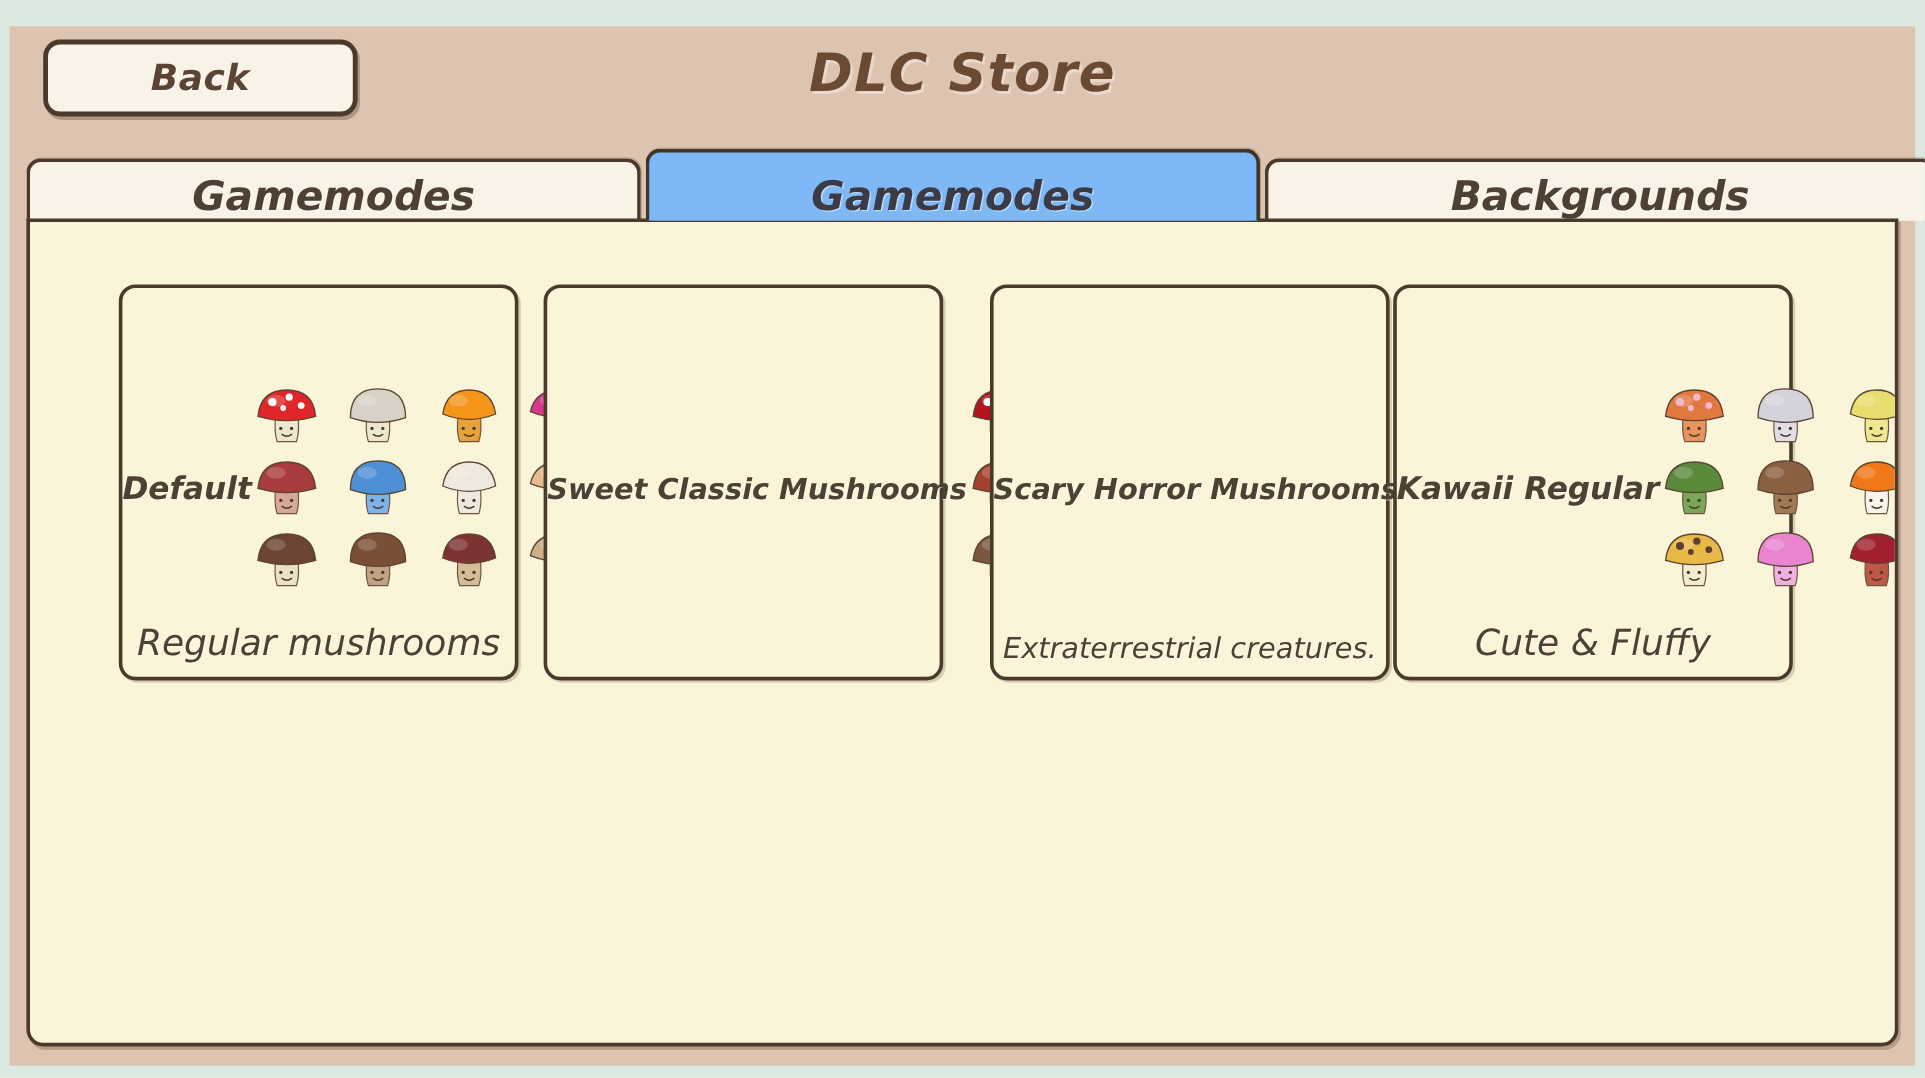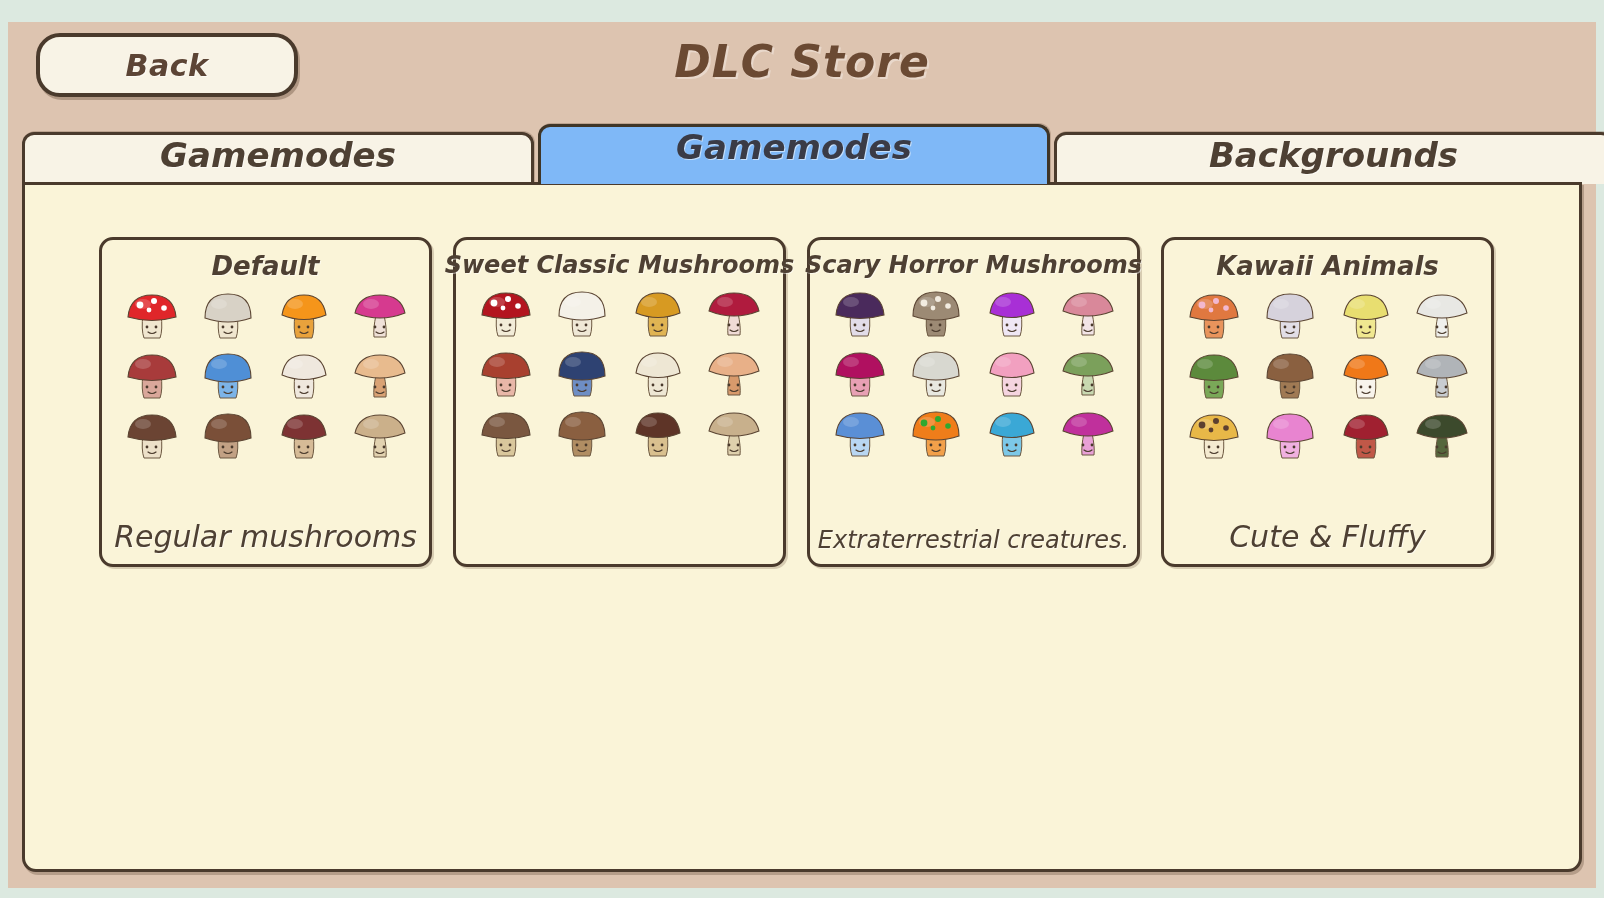--- a/index.html
+++ b/index.html
@@ -18,21 +18,21 @@
   #stage {
     position:absolute; left:8px; top:22px; width:1588px; height:866px;
     background:#ddc4b0;
   }
 
   
   #back-btn {
     position:absolute; left:28px; top:11px; width:262px; height:64px;
     background:#f8f3e6;
     border:4px solid #4a3a2c;
-    border-radius:24px;
+    border-radius:14px;
     box-shadow: 2px 3px 0 rgba(90,65,45,.35);
     display:flex; align-items:center; justify-content:center;
     cursor:pointer;
   }
   #back-btn span {
     font-family:"DejaVu Sans", sans-serif;
     font-style:italic; font-weight:700;
     font-size:30px; color:#5c4435;
     letter-spacing:.5px;
     text-shadow:1px 1px 0 rgba(255,255,255,.6);
@@ -53,21 +53,21 @@
   #tabs {
     position:absolute; left:14px; top:100px; width:1560px; height:62px;
   }
   .tab {
     position:absolute; bottom:0;
     height:52px;
     background:#f8f3e6;
     border:3px solid #4a3a2c;
     border-bottom:none;
     border-radius:12px 12px 0 0;
-    display:flex; align-items:flex-start; justify-content:center;
+    display:flex; align-items:flex-end; justify-content:center;
     cursor:pointer;
     box-shadow: 1px -1px 0 rgba(90,65,45,.25);
   }
   .tab .tab-label {
     font-family:"DejaVu Sans", sans-serif;
     font-style:italic; font-weight:700;
     font-size:34px; color:#4e4033;
     text-shadow:1px 1px 0 rgba(255,255,255,.55);
     white-space:nowrap;
   }
@@ -97,25 +97,25 @@
     position:absolute; left:0; top:0; width:1560px; height:690px;
   }
   .pack-card {
     position:absolute; top:52px;
     width:333px; height:330px;
     background:#faf4d8;
     border:3px solid #4a3a2c;
     border-radius:14px;
     box-shadow: 2px 2px 0 rgba(90,65,45,.22);
     cursor:pointer;
-    display:flex; flex-direction:column; align-items:center;
+    display:flex; flex-direction:row; align-items:center;
   }
   #card-0 { left:74px; }
   #card-1 { left:428px; }
-  #card-2 { left:782px; }
+  #card-2 { left:800px; }
   #card-3 { left:1136px; }
 
   .pack-title {
     margin-top:13px;
     font-family:"DejaVu Sans", sans-serif;
     font-style:italic; font-weight:700;
     font-size:26px; color:#4e4033;
     text-align:center; line-height:1.05;
     white-space:nowrap;
     text-shadow:1px 1px 0 rgba(255,255,255,.5);
@@ -561,21 +561,21 @@
                   <circle cx="23" cy="36" r="1.4" fill="#4a3a2c"></circle>
                   <circle cx="32" cy="36" r="1.4" fill="#4a3a2c"></circle>
                   <path d="M24 41 q4 3 8 0" fill="none" stroke="#4a3a2c" stroke-width="1.2" stroke-linecap="round"></path>
                 </svg>
               </div>
             </div>
           <div class="pack-desc small">Extraterrestrial creatures.</div>
         </div>
 
         <div class="pack-card" id="card-3">
-          <div class="pack-title">Kawaii Animals</div>
+          <div class="pack-title">Kawaii Regular</div>
           <div class="sprite-grid">
               <div class="sprite">
                 <svg viewBox="0 0 56 52">
                   <path d="M19 23 q-2 16 1 24 h16 q3 -8 1 -24 z" fill="#e8945c" stroke="#6b5740" stroke-width="1"></path>
                   <path d="M4 26 q2 -22 24 -22 q22 0 24 22 q-24 7 -48 0 z" fill="#e07840" stroke="#5a4432" stroke-width="1.1"></path>
                   <ellipse cx="19" cy="13" rx="8" ry="5" fill="#ffffff" opacity="0.18"></ellipse>
                   <circle cx="16" cy="14" r="3.4" fill="#f2b8d0"></circle>
                   <circle cx="30" cy="10" r="3" fill="#f2b8d0"></circle>
                   <circle cx="40" cy="17" r="2.8" fill="#f2b8d0"></circle>
                   <circle cx="25" cy="19" r="2.4" fill="#f2b8d0"></circle>

